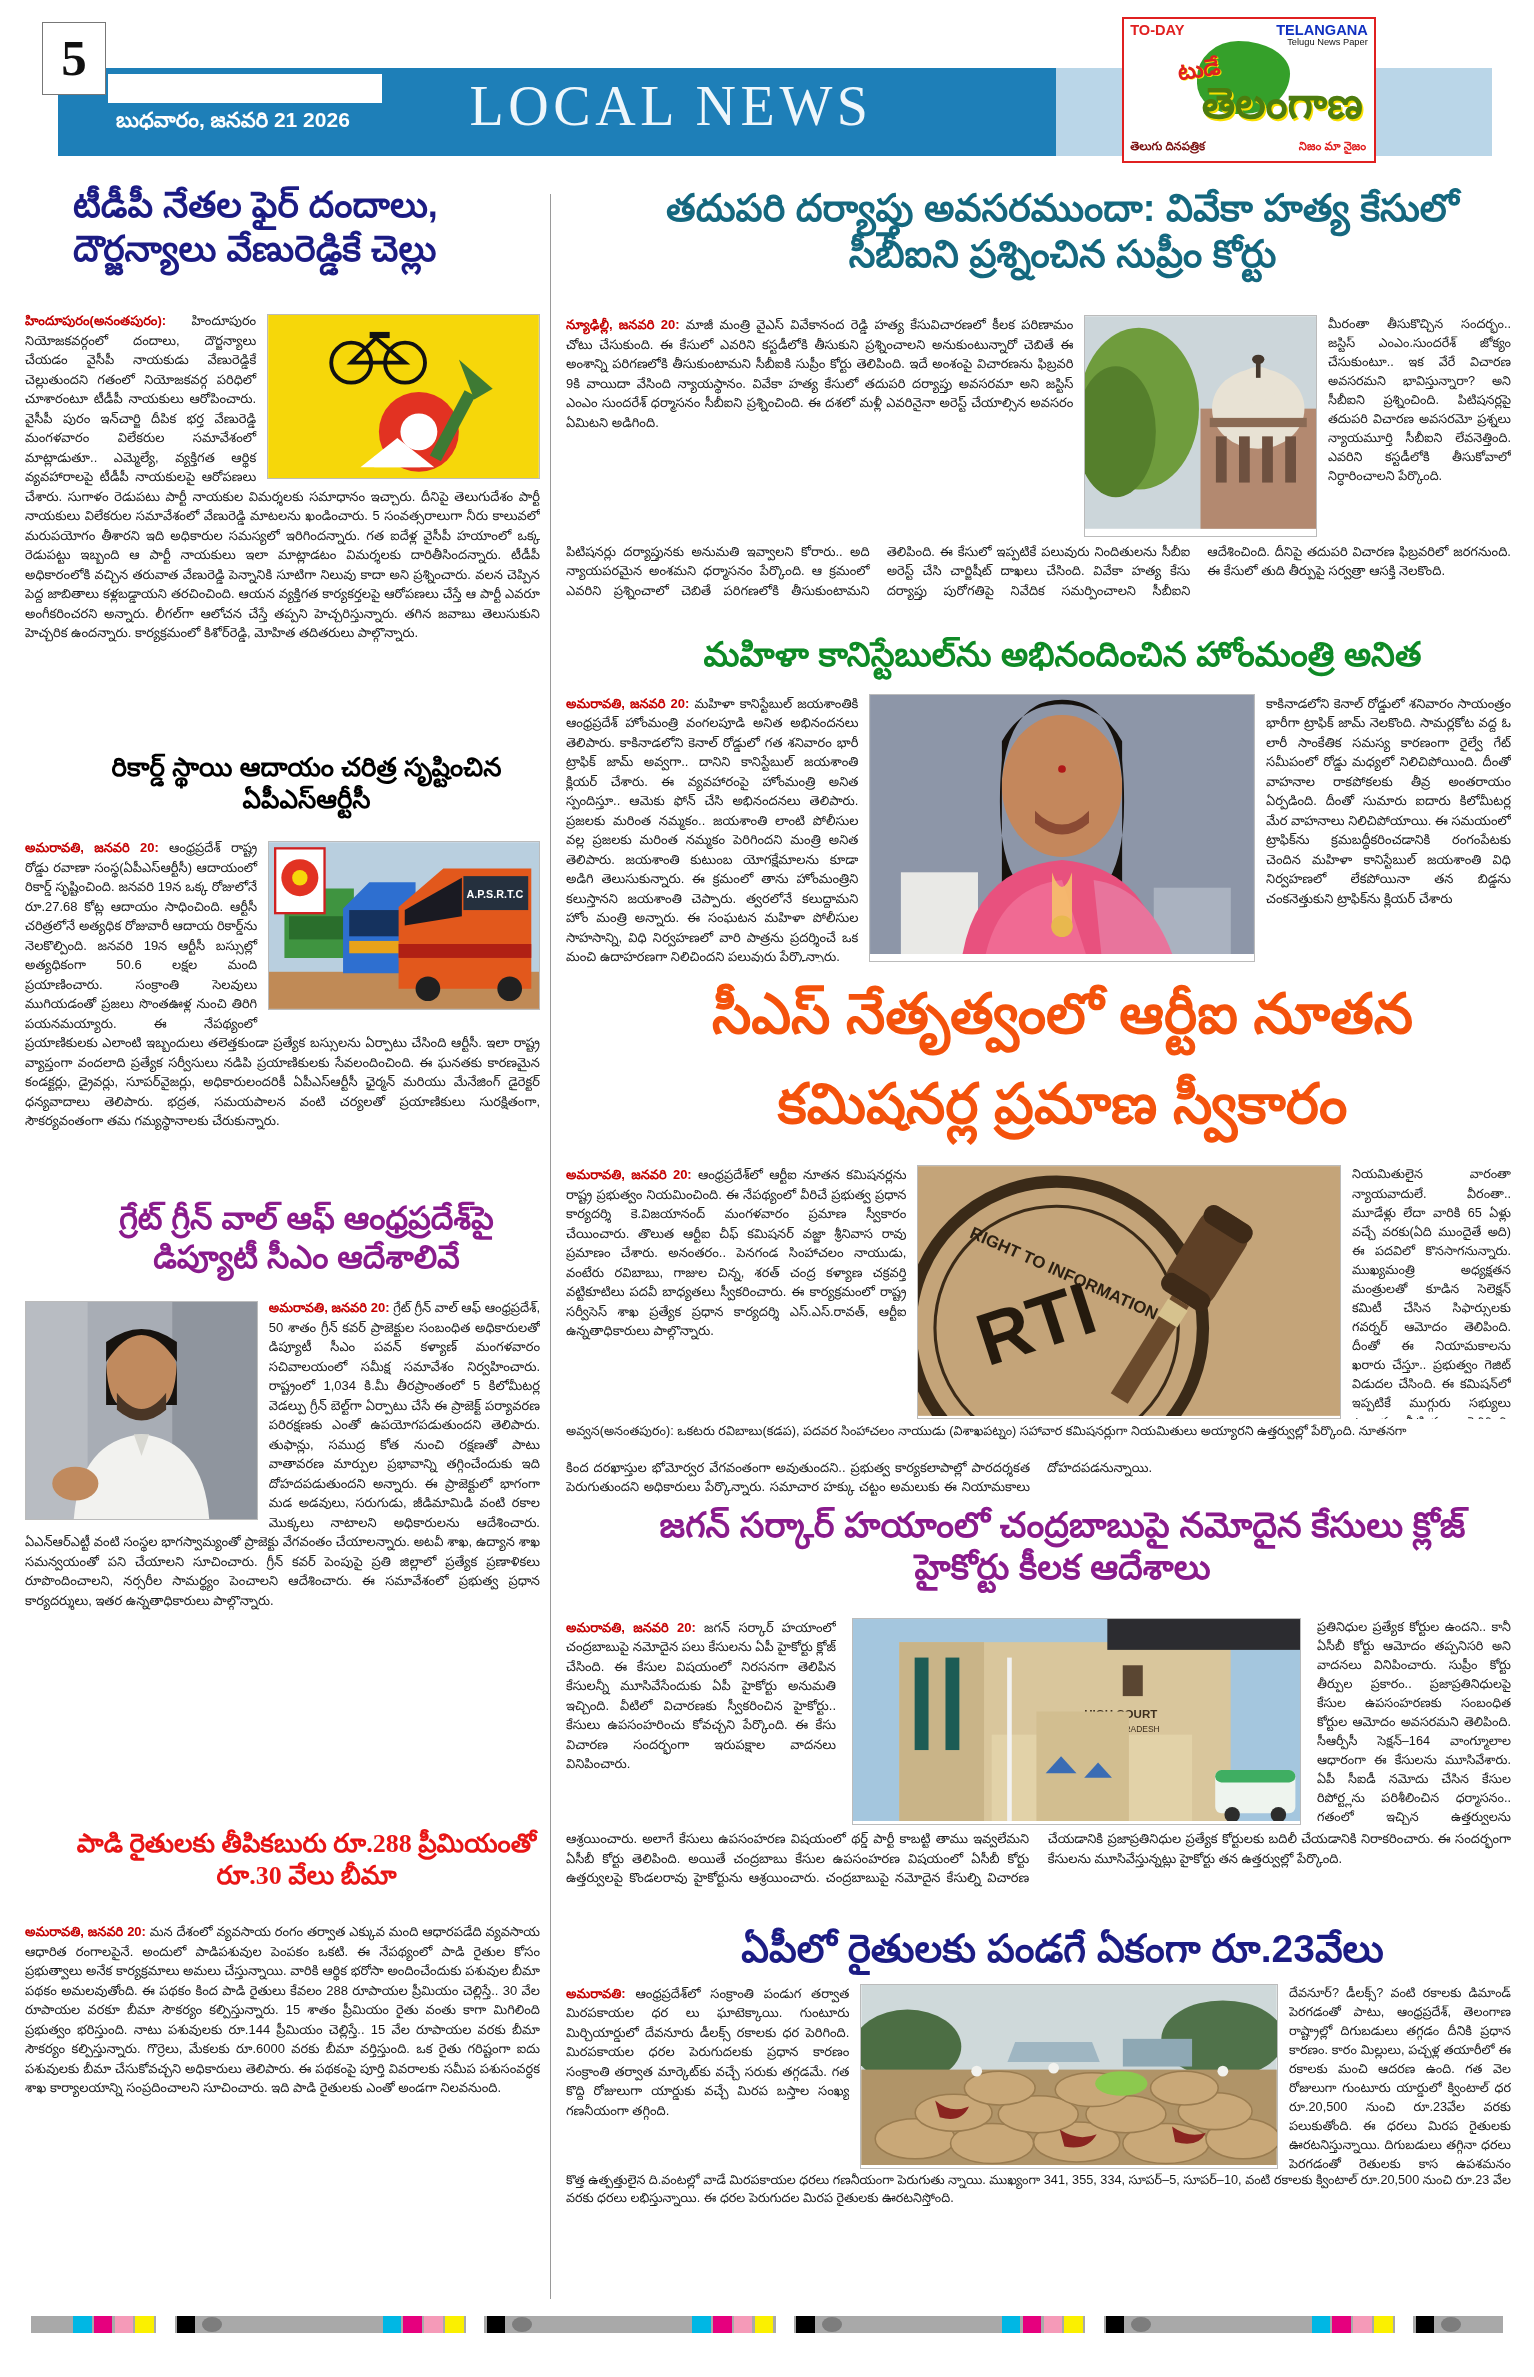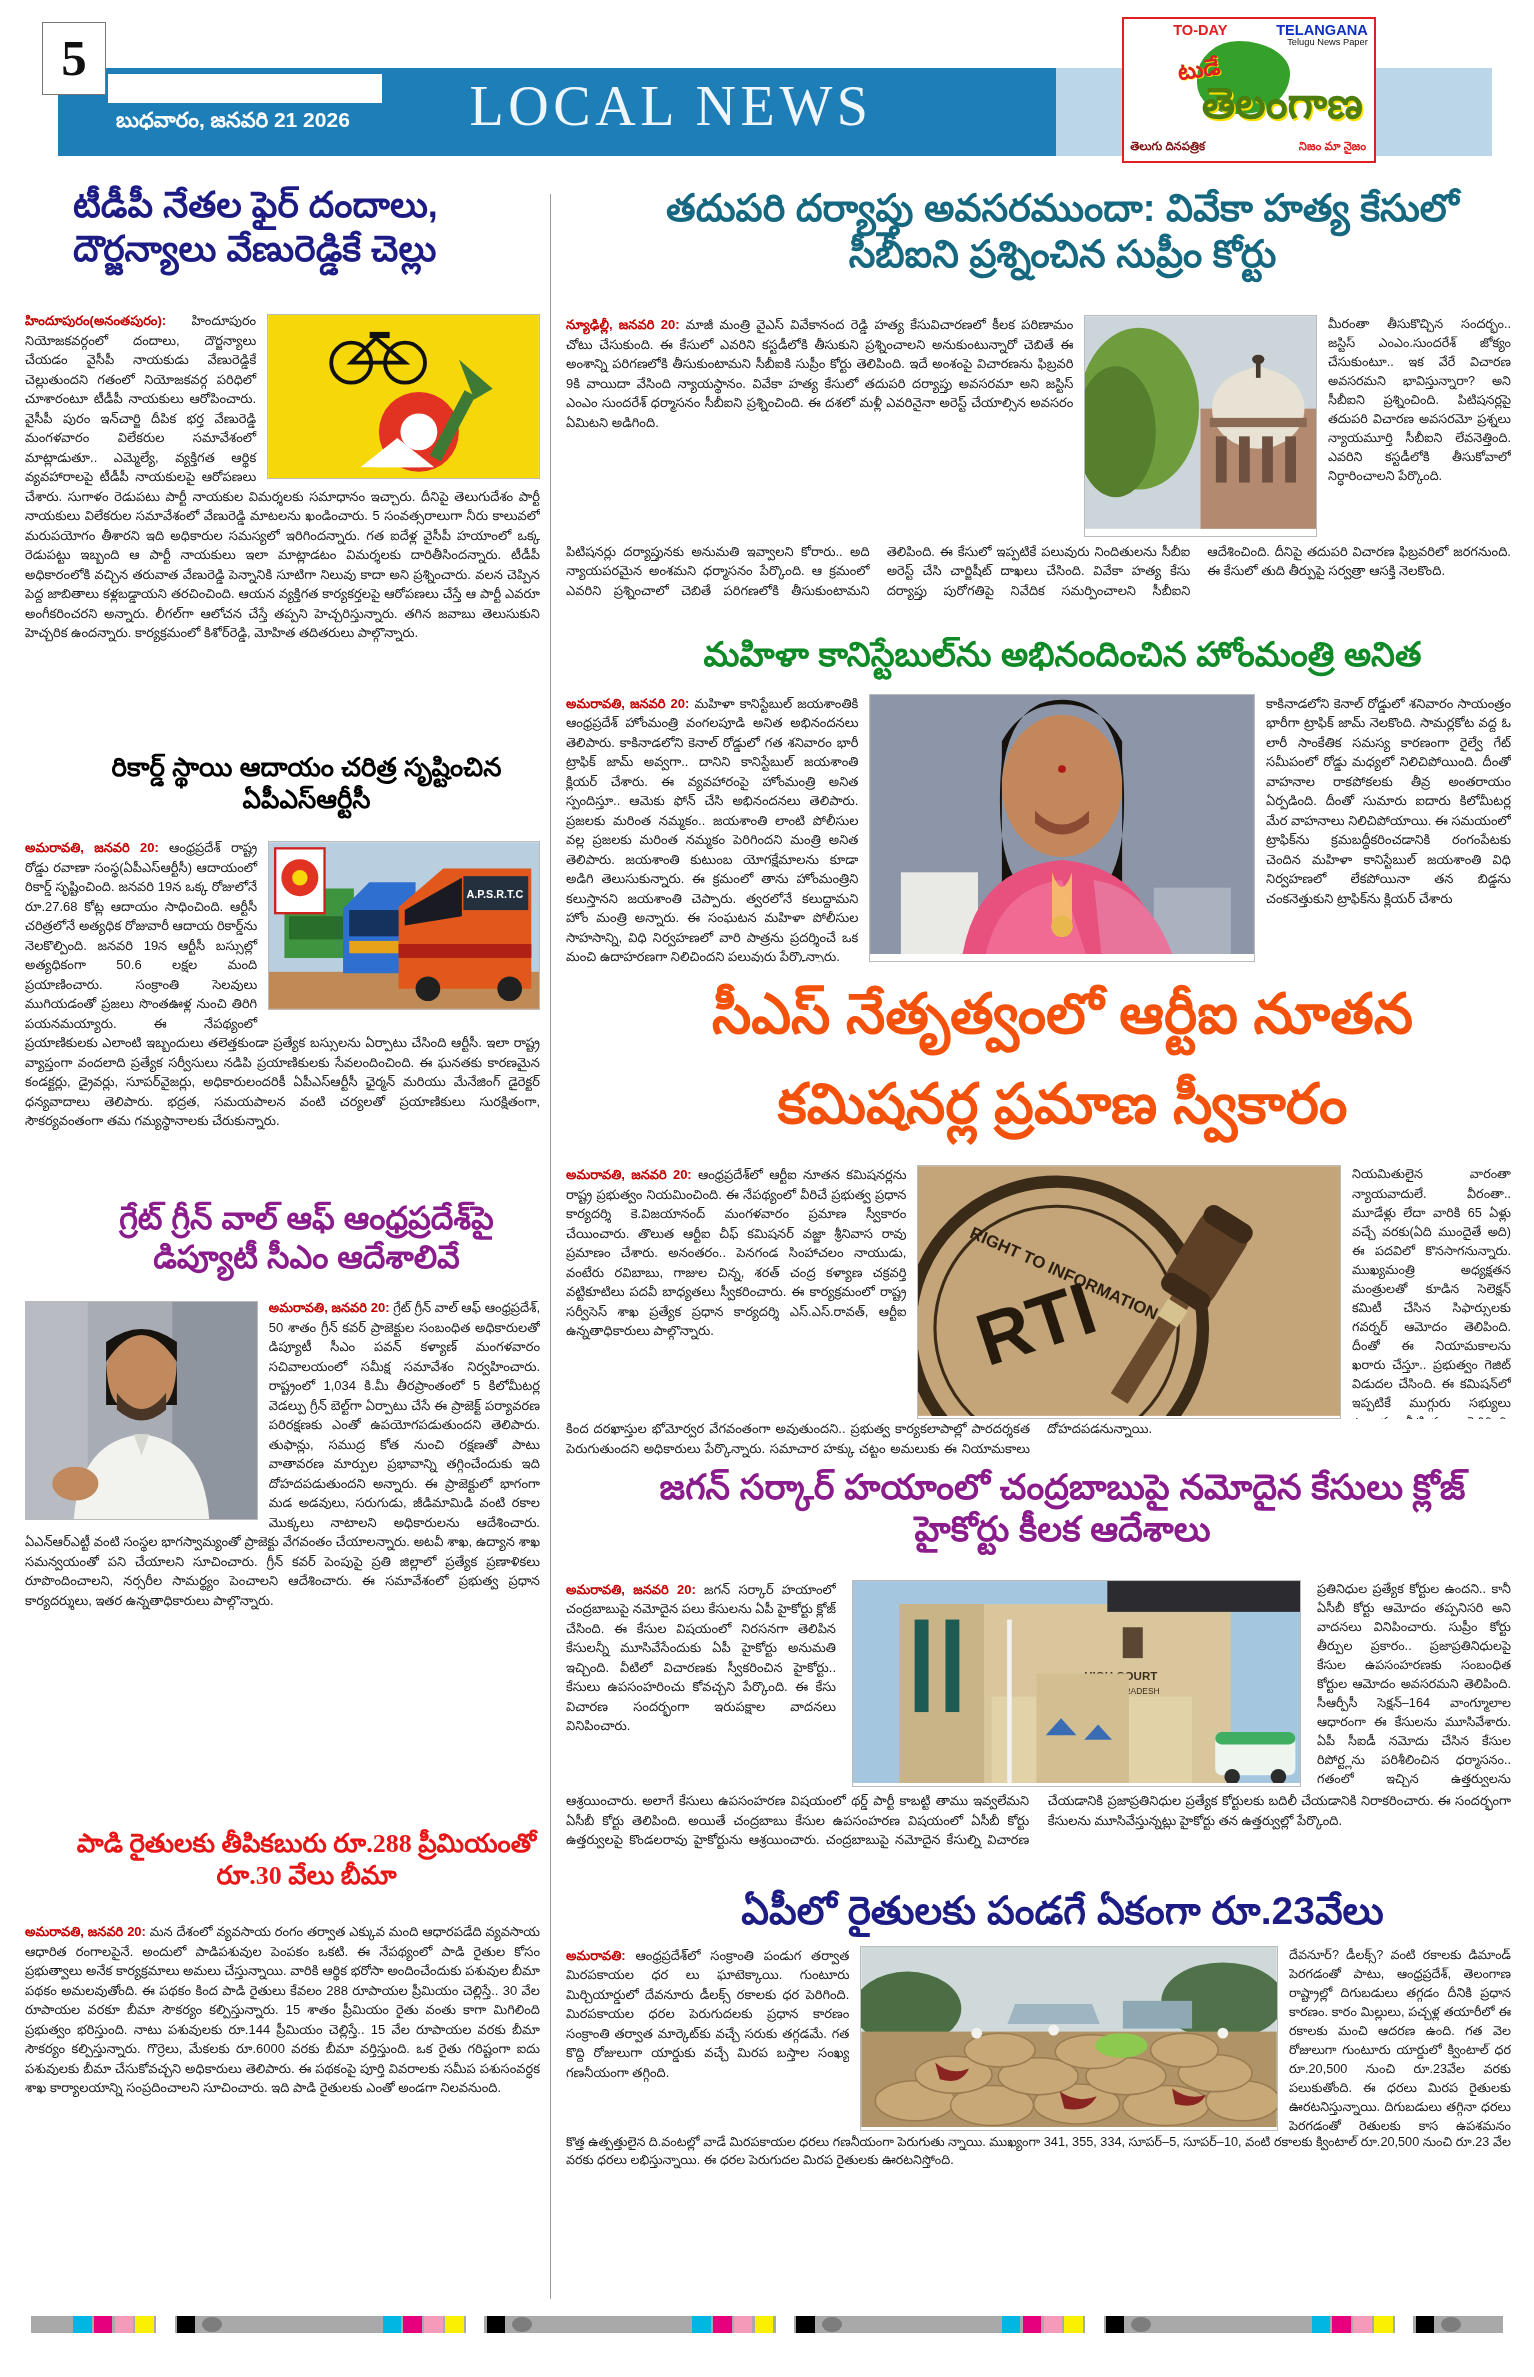--- a/index.html
+++ b/index.html
@@ -12,21 +12,21 @@
   .pageno-box span{font-family:"Liberation Serif",serif;font-size:51px;font-weight:bold;color:#111;}
   .band-light{position:absolute;left:58px;top:68px;width:1434px;height:88px;background:#bad6e8;}
   .band-blue{position:absolute;left:58px;top:68px;width:998px;height:88px;background:#1e7fb8;}
   .date-box{position:absolute;left:108px;top:74px;width:274px;height:29px;background:#fff;}
   .date-txt{position:absolute;left:116px;top:108px;color:#fff;font-weight:bold;font-size:21px;}
   .localnews{position:absolute;left:432px;top:74px;width:478px;text-align:center;color:#eef6fb;
              font-family:"Liberation Serif",serif;font-size:56px;letter-spacing:4.6px;}
   .logo-box{position:absolute;left:1122px;top:17px;width:254px;height:146px;background:#fff;
             border:2.3px solid #e02020;z-index:4;padding:3.1px 6.2px;box-sizing:border-box;}
   .logo-row1{display:flex;justify-content:space-between;font-weight:bold;font-size:14.6px;}
-  .logo-today{color:#e02020;margin-left:43px;}
+  .logo-today{color:#e02020;}
   .logo-state{color:#1030c0;}
   .logo-sub{text-align:right;font-size:9.3px;color:#111;margin-top:-1.5px;}
   .logo-map{position:absolute;left:73px;top:21.6px;width:93px;height:73px;background:#35a02a;
             border-radius:48% 60% 55% 45%/55% 48% 60% 45%;}
   .logo-brand-top{position:absolute;left:54px;top:37px;color:#e02020;font-weight:bold;font-size:23px;
                   transform:rotate(-8deg);text-shadow:0.8px 0.8px 0 #f9e000;}
   .logo-brand{position:absolute;left:7.7px;top:60px;width:231px;text-align:right;color:#4d7c0f;
               font-weight:bold;font-size:43px;text-shadow:1.5px 1.5px 0 #f9e000;}
   .logo-foot{position:absolute;left:6.2px;bottom:4.6px;width:236px;display:flex;justify-content:space-between;
              font-size:11.6px;font-weight:bold;}
@@ -275,20 +275,23 @@
               <rect x="330" y="164" width="70" height="26" rx="12" fill="#3e2a18"></rect>
               <rect x="352" y="190" width="26" height="150" fill="#6a4a2c"></rect>
               <rect x="350" y="196" width="30" height="26" fill="#d6c28e"></rect>
             </g>
           </svg>
         </div>
         <div class="body" style="width:159px;flex:none;font-size:12.7px;">
           <span>నియమితులైన వారంతా న్యాయవాదులే. వీరంతా.. మూడేళ్లు లేదా వారికి 65 ఏళ్లు వచ్చే వరకు(ఏది ముందైతే అది) ఈ పదవిలో కొనసాగనున్నారు. ముఖ్యమంత్రి అధ్యక్షతన మంత్రులతో కూడిన సెలెక్షన్ కమిటీ చేసిన సిఫార్సులకు గవర్నర్ ఆమోదం తెలిపింది. దీంతో ఈ నియామకాలను ఖరారు చేస్తూ.. ప్రభుత్వం గెజిట్ విడుదల చేసింది. ఈ కమిషన్‌లో ఇప్పటికే ముగ్గురు సభ్యులు ఉన్నారు.. వీటి సంఖ్య పెరిగింది. ఈ నియామకాలతో కమిషన్‌లో సభ్యుల సంఖ్య పెరిగింది.</span>
         </div>
       </div>
+      <div class="caption" style="height:35px;margin-top:3.1px;">
+        <span>అవ్వన(అనంతపురం): ఒకటరు రవిబాబు(కడప), పదవర సింహాచలం నాయుడు (విశాఖపట్నం) సహావార కమిషనర్లుగా నియమితులు అయ్యారని ఉత్తర్వుల్లో పేర్కొంది. నూతనగా</span>
+      </div>
       <div class="body" style="height:40px;column-count:2;column-gap:17px;">
         <span>కింద దరఖాస్తుల భోమోర్వర వేగవంతంగా అవుతుందని.. ప్రభుత్వ కార్యకలాపాల్లో పారదర్శకత పెరుగుతుందని అధికారులు పేర్కొన్నారు. సమాచార హక్కు చట్టం అమలుకు ఈ నియామకాలు దోహదపడనున్నాయి.</span>
       </div>
     </div>
 
     <div>
       <div class="headline h-purple" style="font-size:35px;height:114px;margin-top:6.2px;">జగన్ సర్కార్ హయాంలో చంద్రబాబుపై నమోదైన కేసులు క్లోజ్ హైకోర్టు కీలక ఆదేశాలు</div>
       <div class="row" style="height:207px;gap:16px;">
         <div class="body" style="flex:1;">
           <span class="dateline">అమరావతి, జనవరి 20:</span>

